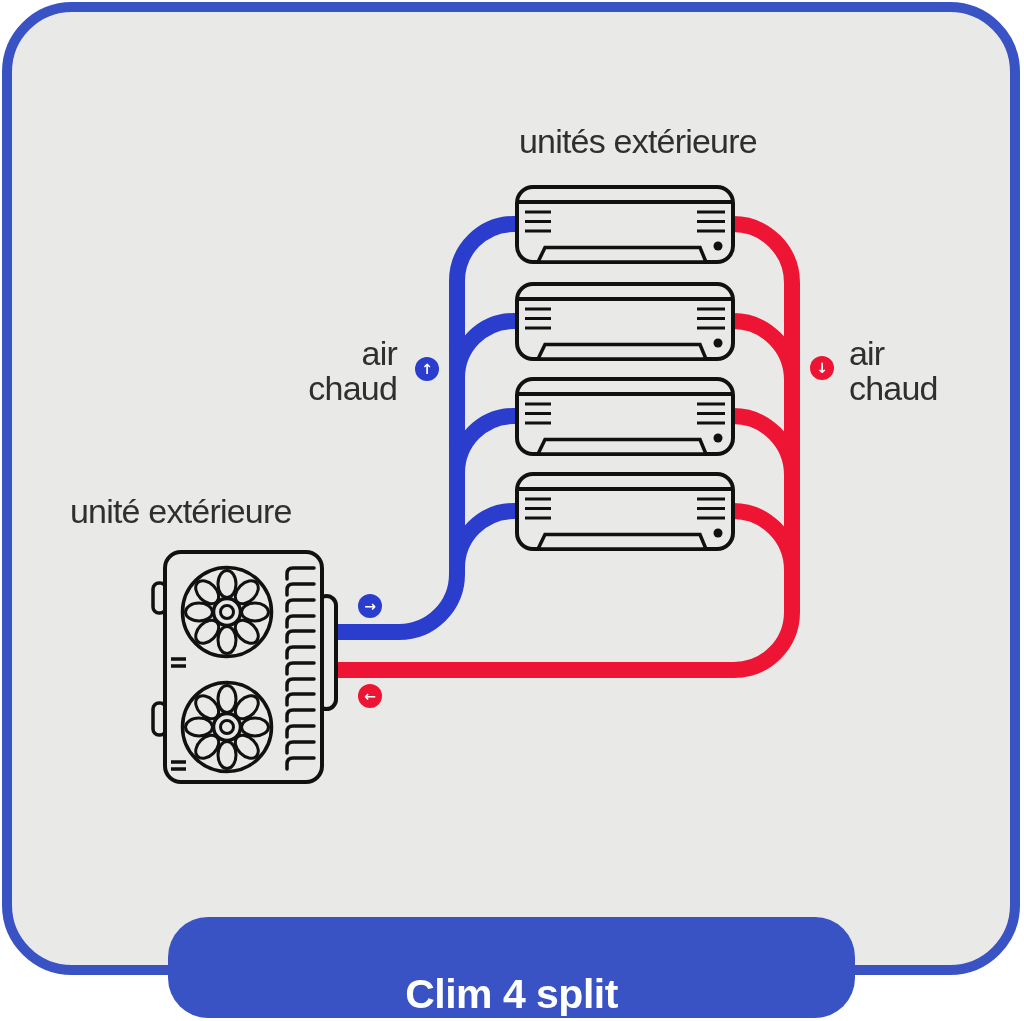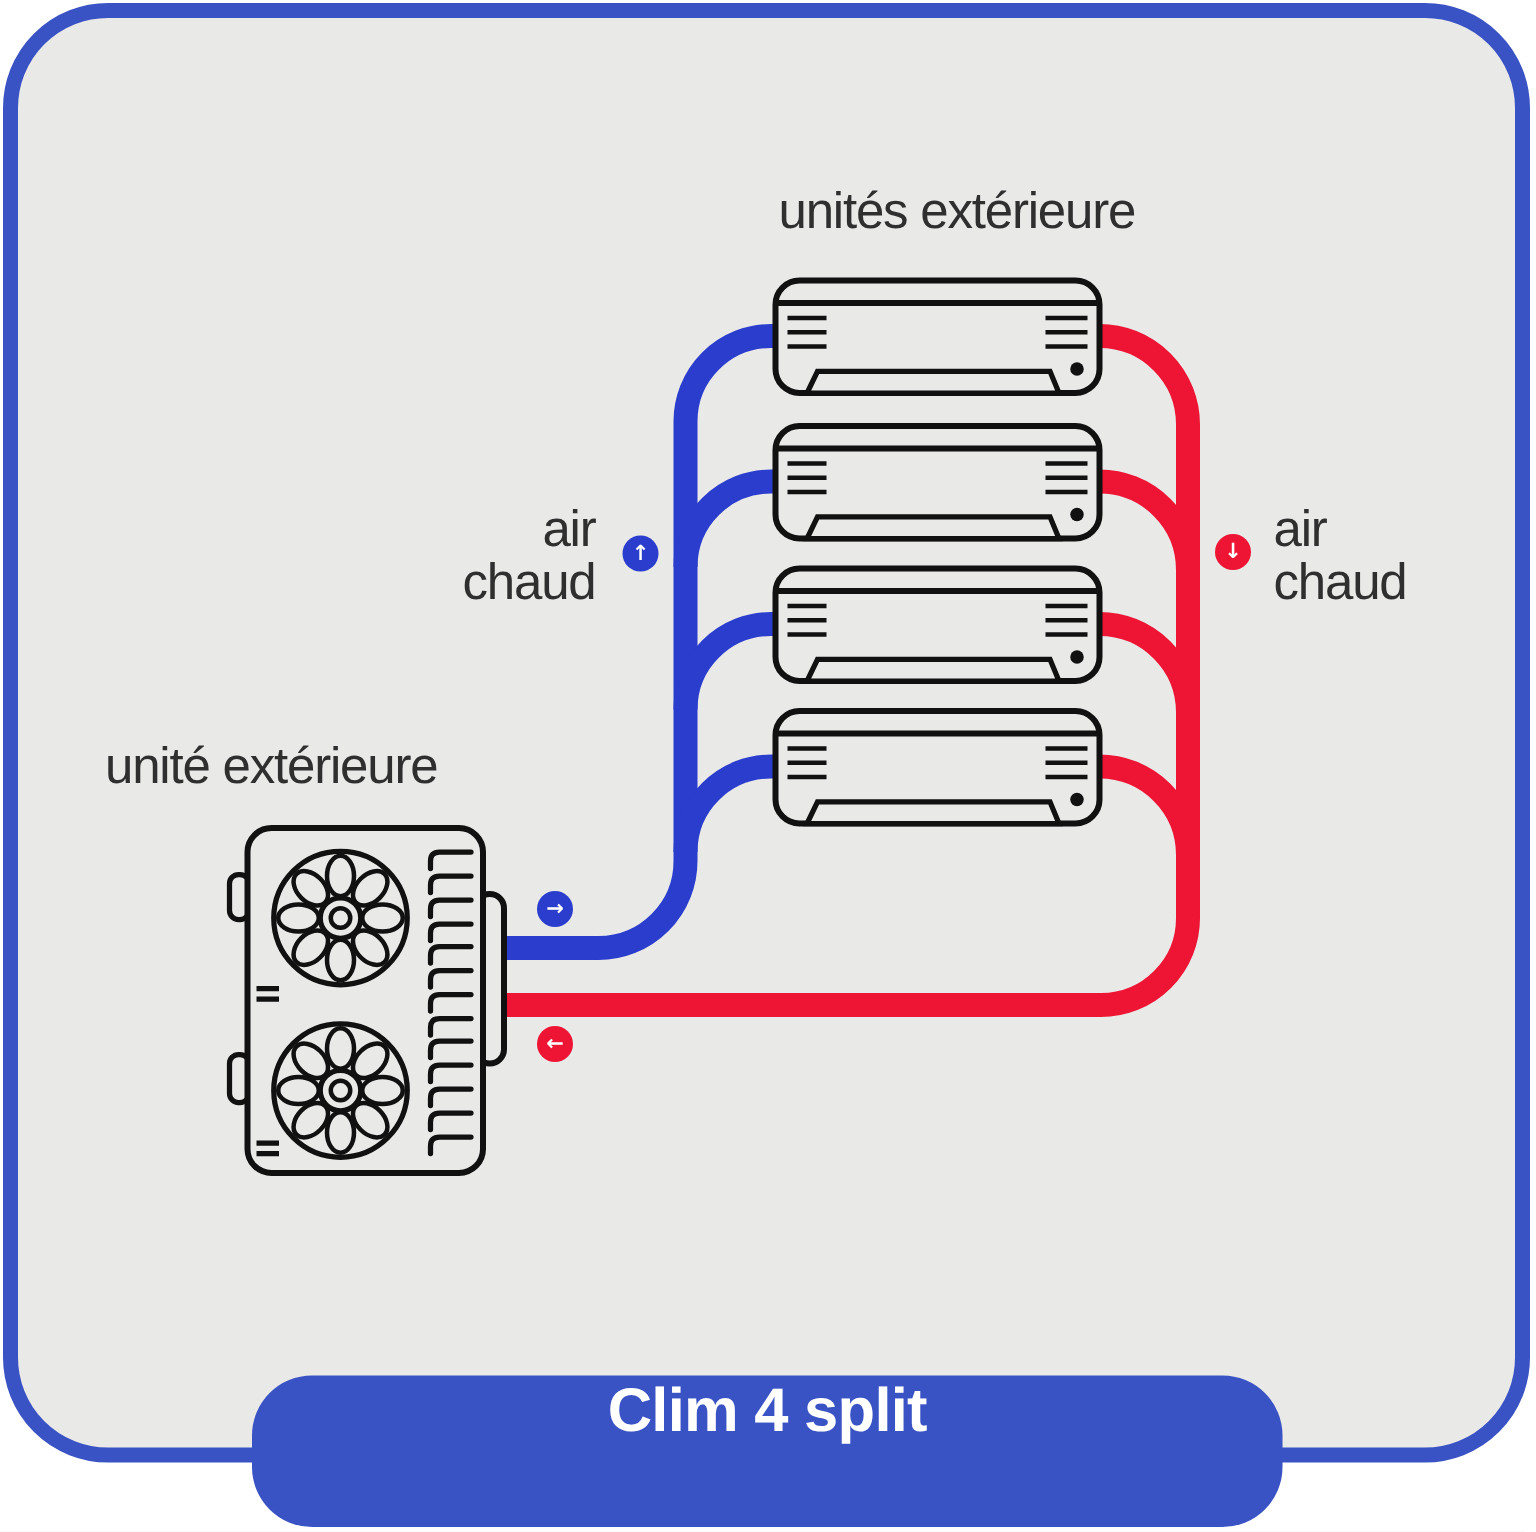--- a/index.html
+++ b/index.html
@@ -46,21 +46,21 @@
     line-height: 1;
   }
   .badge.cold { background: var(--cold, #2b3dcc); }
   .badge.hot  { background: var(--hot, #ee1433); }
   #banner {
     position: absolute;
     left: 168px; top: 917px;
     width: 687px; height: 101px;
     background: var(--banner-fill, #3a53c4);
     border-radius: 40px;
-    display: flex; align-items: flex-start; justify-content: center;
+    display: flex; align-items: flex-end; justify-content: center;
   }
   #banner-title {
     color: var(--banner-text, #ffffff);
     font-size: 41px;
     font-weight: 700;
     letter-spacing: -0.5px;
   }
 </style>
 </head>
 <body>

